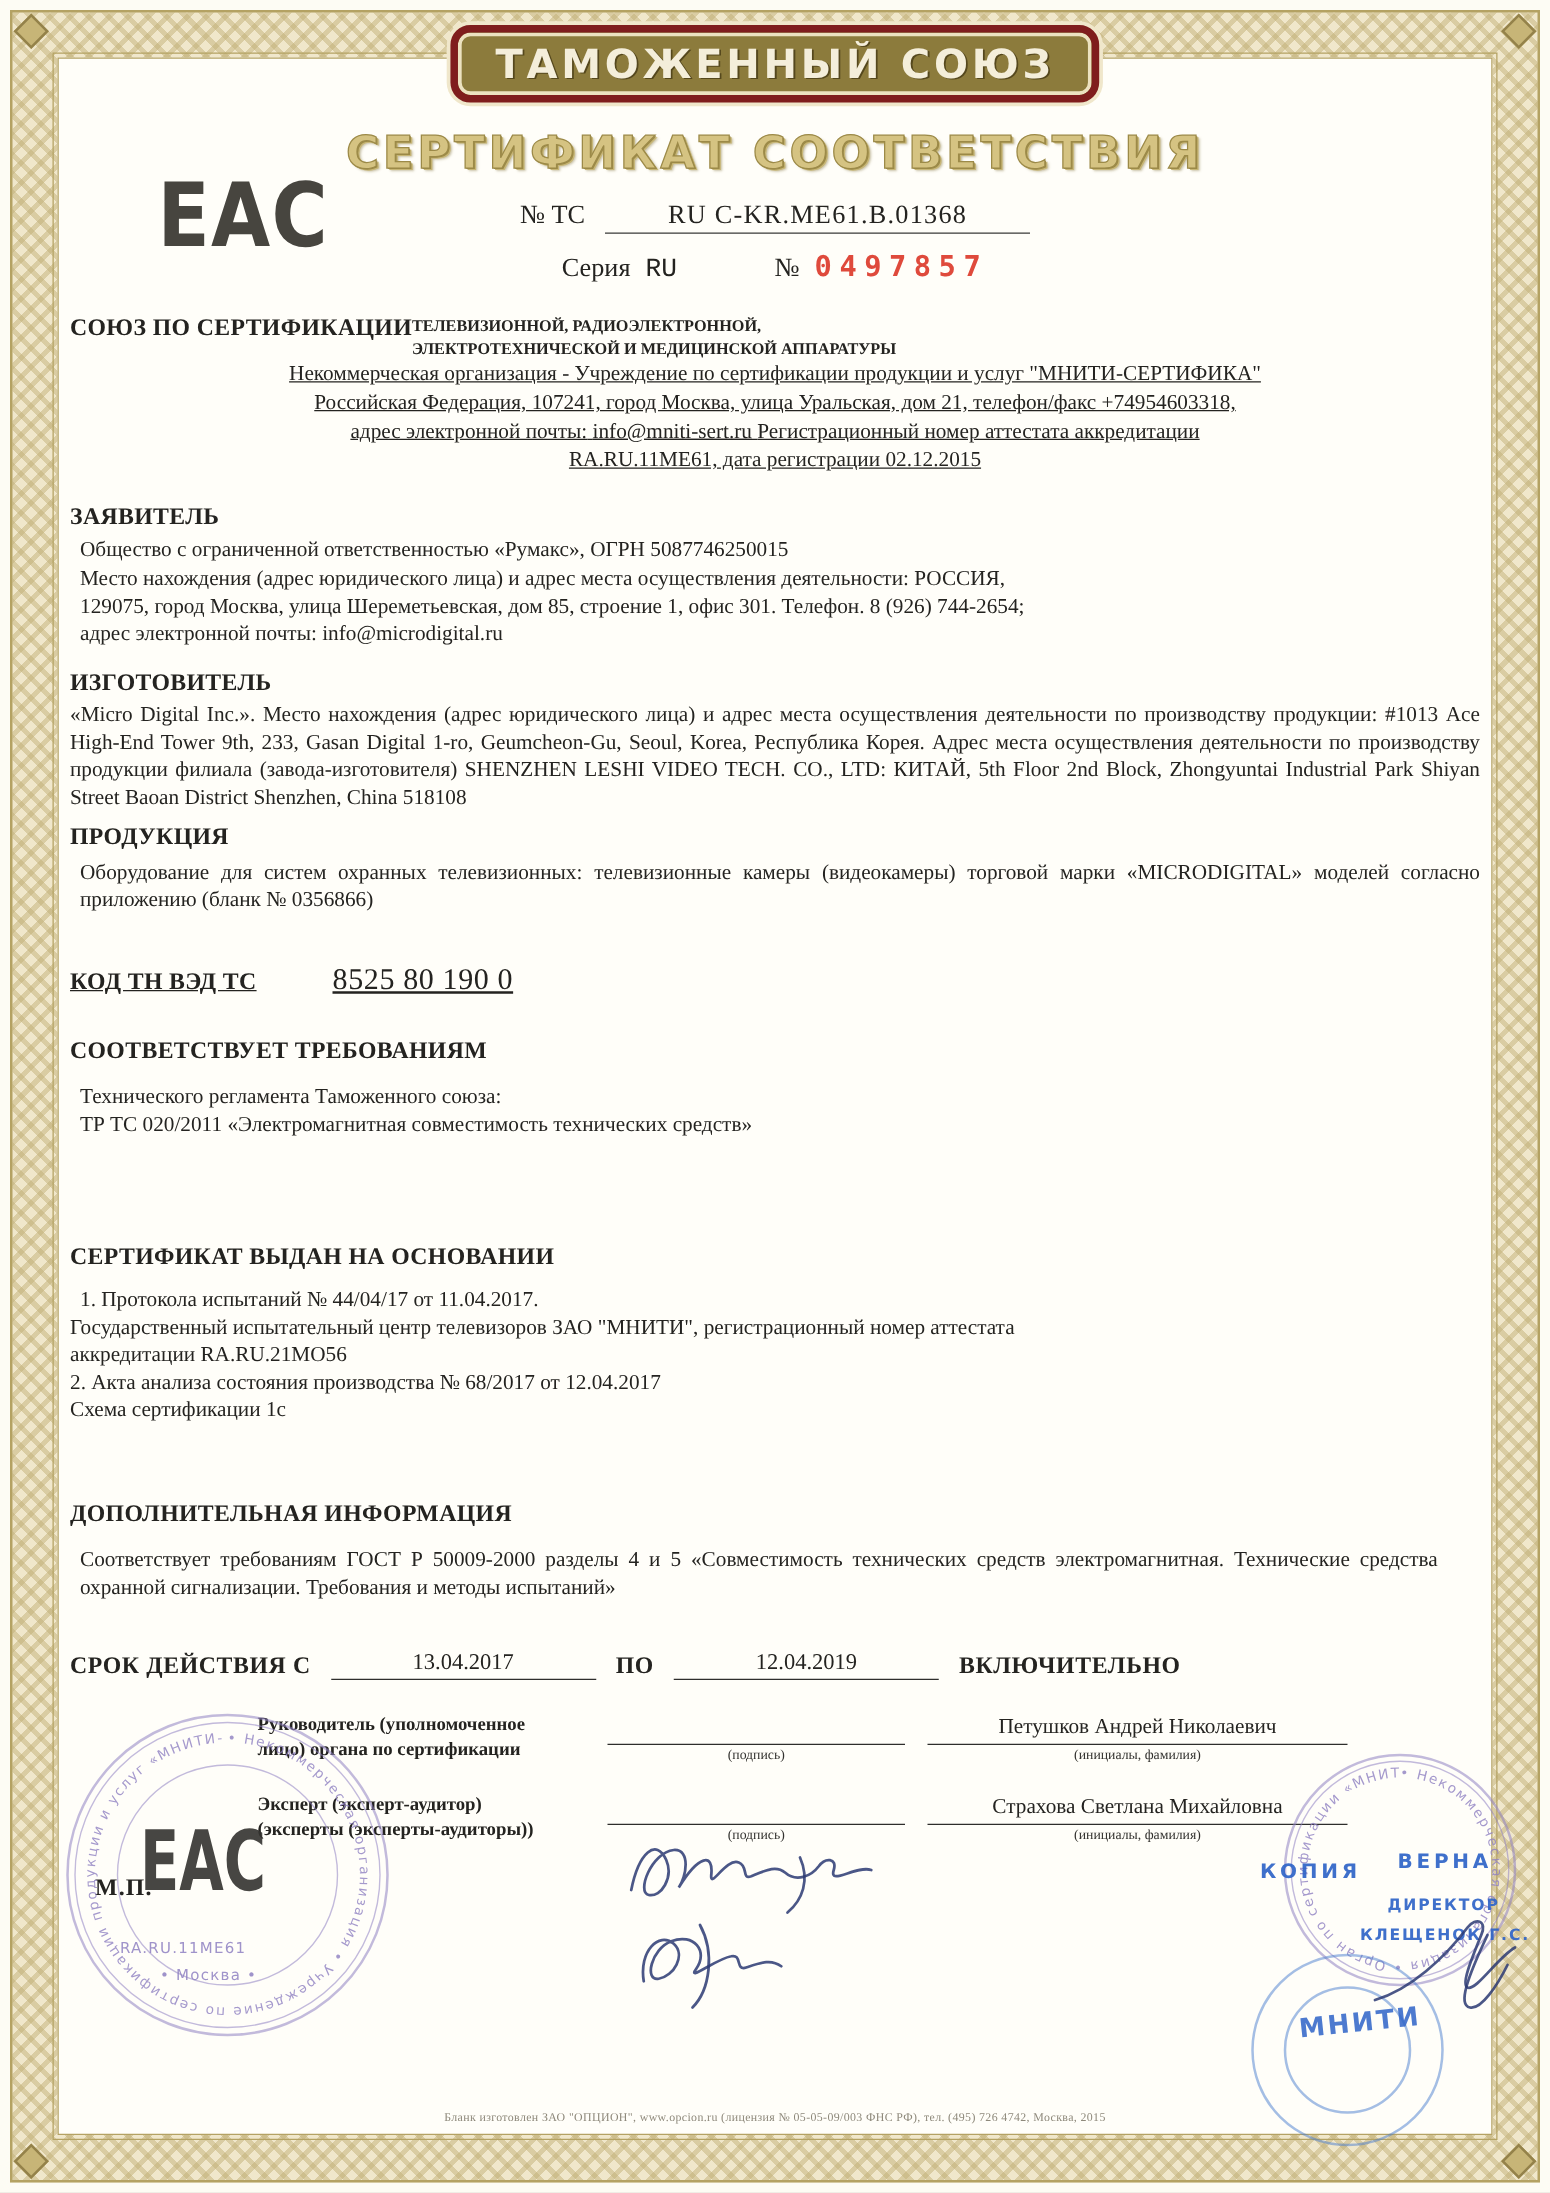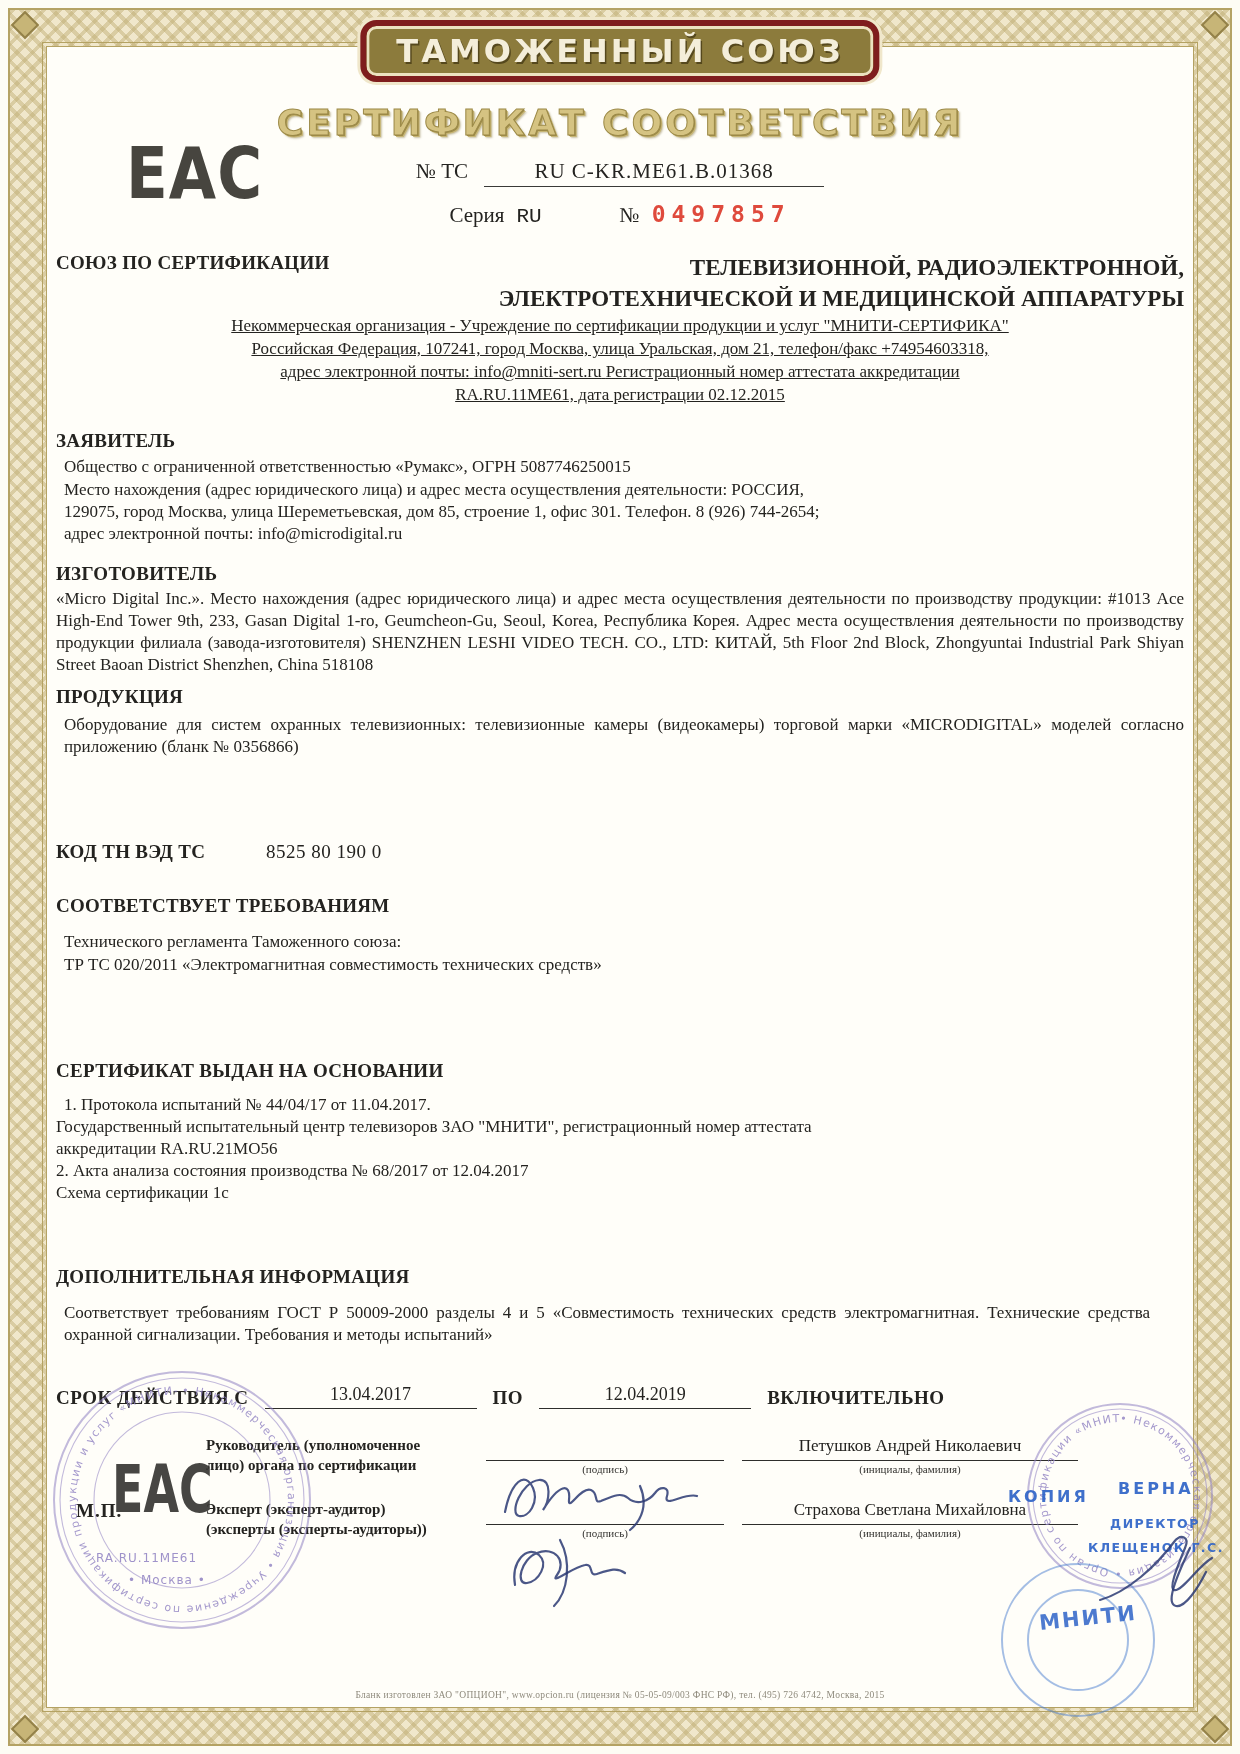--- a/index.html
+++ b/index.html
@@ -52,35 +52,35 @@
   .sec-heading { font-weight:bold; font-size:19px; letter-spacing:.3px; }
   p.line { font-size:17px; line-height:1.3; }
   .center { text-align:center; }
   .pad { padding-left:8px; }
   .just { text-align:justify; }
   .email { text-decoration:underline; }
 
   .organ { margin-top:24px; }
   .organ-head::after { content:''; display:block; clear:both; }
   .organ-head .sec-heading { float:left; }
-  .organ-name { text-align:right; font-weight:bold; font-size:23px; line-height:1.35; }
+  .organ-name { text-align:left; font-weight:bold; font-size:13px; line-height:1.35; }
   .organ p.line { margin-top:1px;text-decoration:underline; }
   .organ .body-start { margin-top:5px; }
 
   .applicant { margin-top:24px; }
   .applicant .sec-heading { display:block; margin-bottom:4px; }
   .manufacturer { margin-top:18px; }
   .manufacturer .sec-heading { display:block; margin-bottom:3px; }
   .production { margin-top:10px; }
   .production .sec-heading { display:block; margin-bottom:6px; }
   .production .issue { margin-top:4px; }
 
-  .tnved { margin-top:83px; display:flex; align-items:baseline; }
+  .tnved { margin-top:40px; display:flex; align-items:baseline;text-decoration:underline; }
   .tnved .sec-heading { width:172px; }
-  .tnved .value { font-size:19px; margin-left:38px; letter-spacing:.5px; }
+  .tnved .value { font-size:24px; margin-left:38px; letter-spacing:.5px; }
 
   .conforms { margin-top:32px; }
   .conforms .body { margin-top:14px; }
 
   .basis { margin-top:84px; }
   .basis .body { margin-top:12px; }
 
   .additional { margin-top:62px; }
   .additional .body { margin-top:14px; width:97%; }
 

